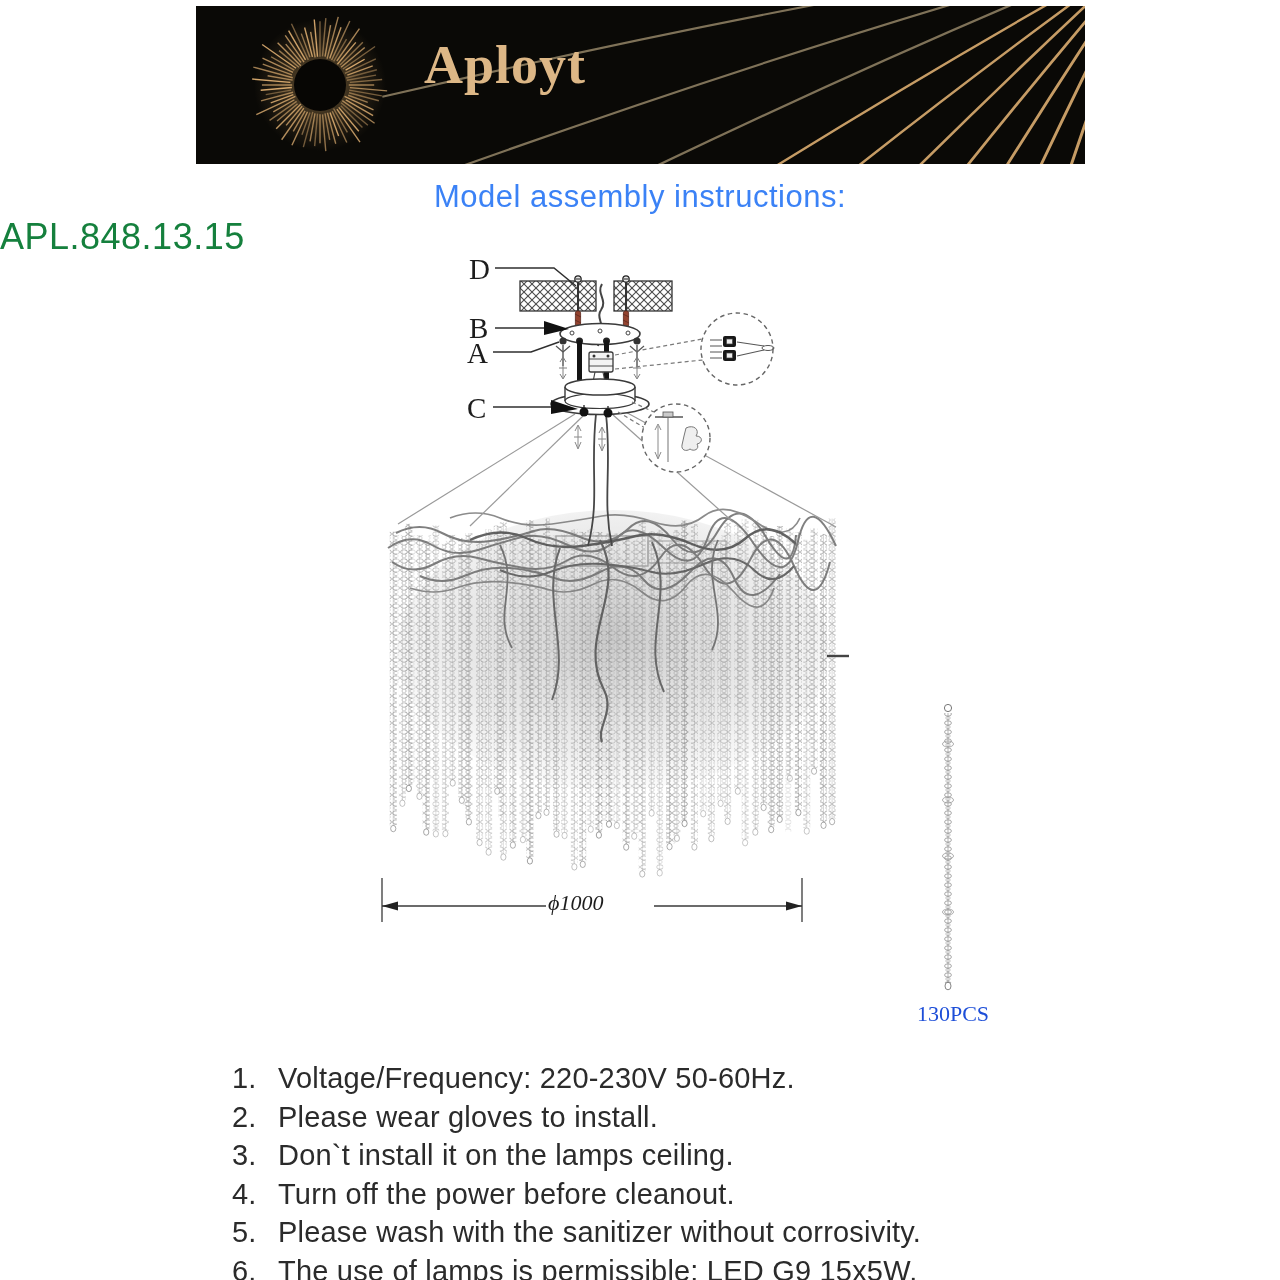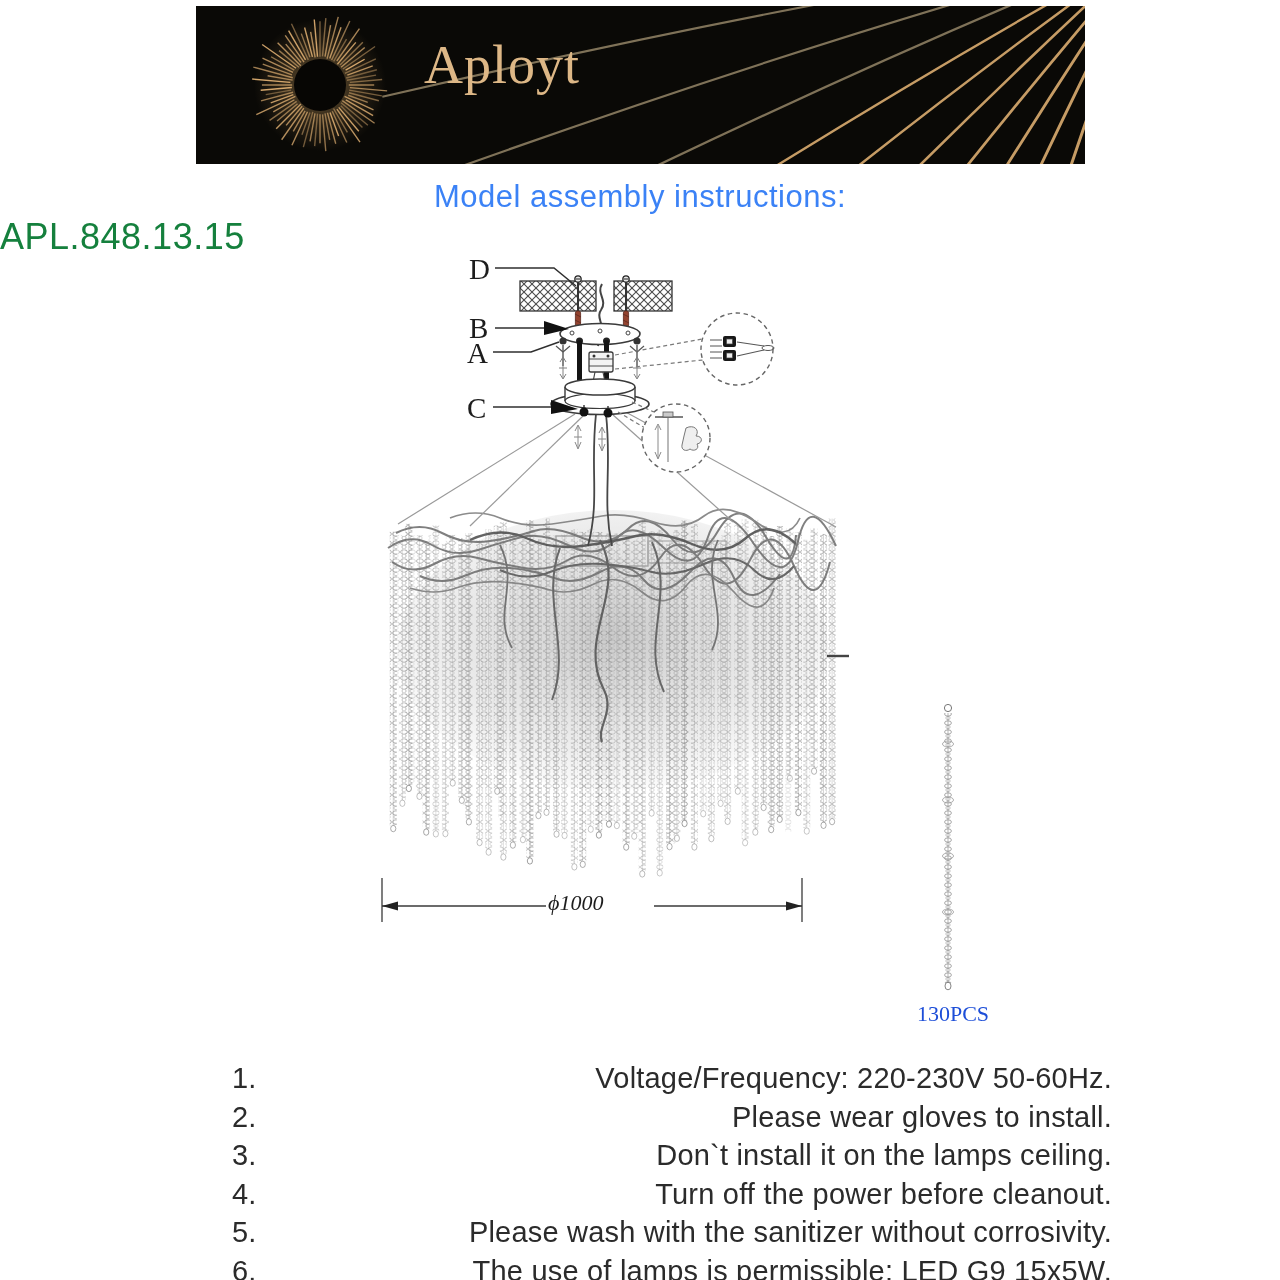--- a/index.html
+++ b/index.html
@@ -3,21 +3,21 @@
 <meta charset="utf-8">
 <style>
   html,body{margin:0;padding:0;background:#ffffff;}
   .page{position:relative;width:1280px;height:1280px;background:#ffffff;overflow:hidden;
         font-family:"Liberation Sans", sans-serif;color:#2e2e2e;}
 
   
   .banner{position:absolute;left:196px;top:6px;width:889px;height:158px;background:#0a0906;overflow:hidden;}
   .banner svg{position:absolute;left:0;top:0;}
   .brand-text{position:absolute;left:228px;top:32px;font-family:"Liberation Serif", serif;
-              font-size:54px;font-weight:normal;letter-spacing:1px;color:#ddb786;line-height:1;}
+              font-size:54px;font-weight:bold;letter-spacing:1px;color:#ddb786;line-height:1;}
 
   
   .title{position:absolute;left:0;top:179px;width:100%;text-align:center;
          font-size:31px;letter-spacing:.5px;color:#3b82f6;}
   .model{position:absolute;left:0;top:216px;width:100%;
          font-size:36px;letter-spacing:.5px;color:#15803d;}
 
   
   .diagram-svg{position:absolute;left:0;top:0;width:1280px;height:1280px;pointer-events:none;}
   .dlabel{position:absolute;font-family:"Liberation Serif", serif;font-size:29px;color:#1d1d1d;line-height:1;}
@@ -27,21 +27,21 @@
   .lab-c{left:467px;top:394px;}
   .dim-label{position:absolute;left:548px;top:890px;width:104px;text-align:left;
              font-family:"Liberation Serif", serif;font-style:italic;font-size:22px;color:#1d1d1d;background:#fff;}
   .pcs-label{position:absolute;left:903px;top:1001px;width:100px;text-align:center;
              font-family:"Liberation Serif", serif;font-size:22px;color:#1d4ed8;}
 
   
   .instructions{position:absolute;left:232px;top:1062px;width:880px;}
   .inst-row{display:flex;align-items:baseline;height:38.6px;font-size:29px;color:#2b2b2b;}
   .inst-num{width:46px;flex:0 0 46px;}
-  .inst-text{flex:1;letter-spacing:.2px;text-align:right;}
+  .inst-text{flex:1;letter-spacing:.2px;}
 </style>
 </head>
 <body>
 
 <div class="page">
 
   <div class="banner">
     <svg viewBox="0 0 889 158" width="889" height="158">
       <defs>
         <radialGradient id="glow" cx="50%" cy="50%" r="50%">

